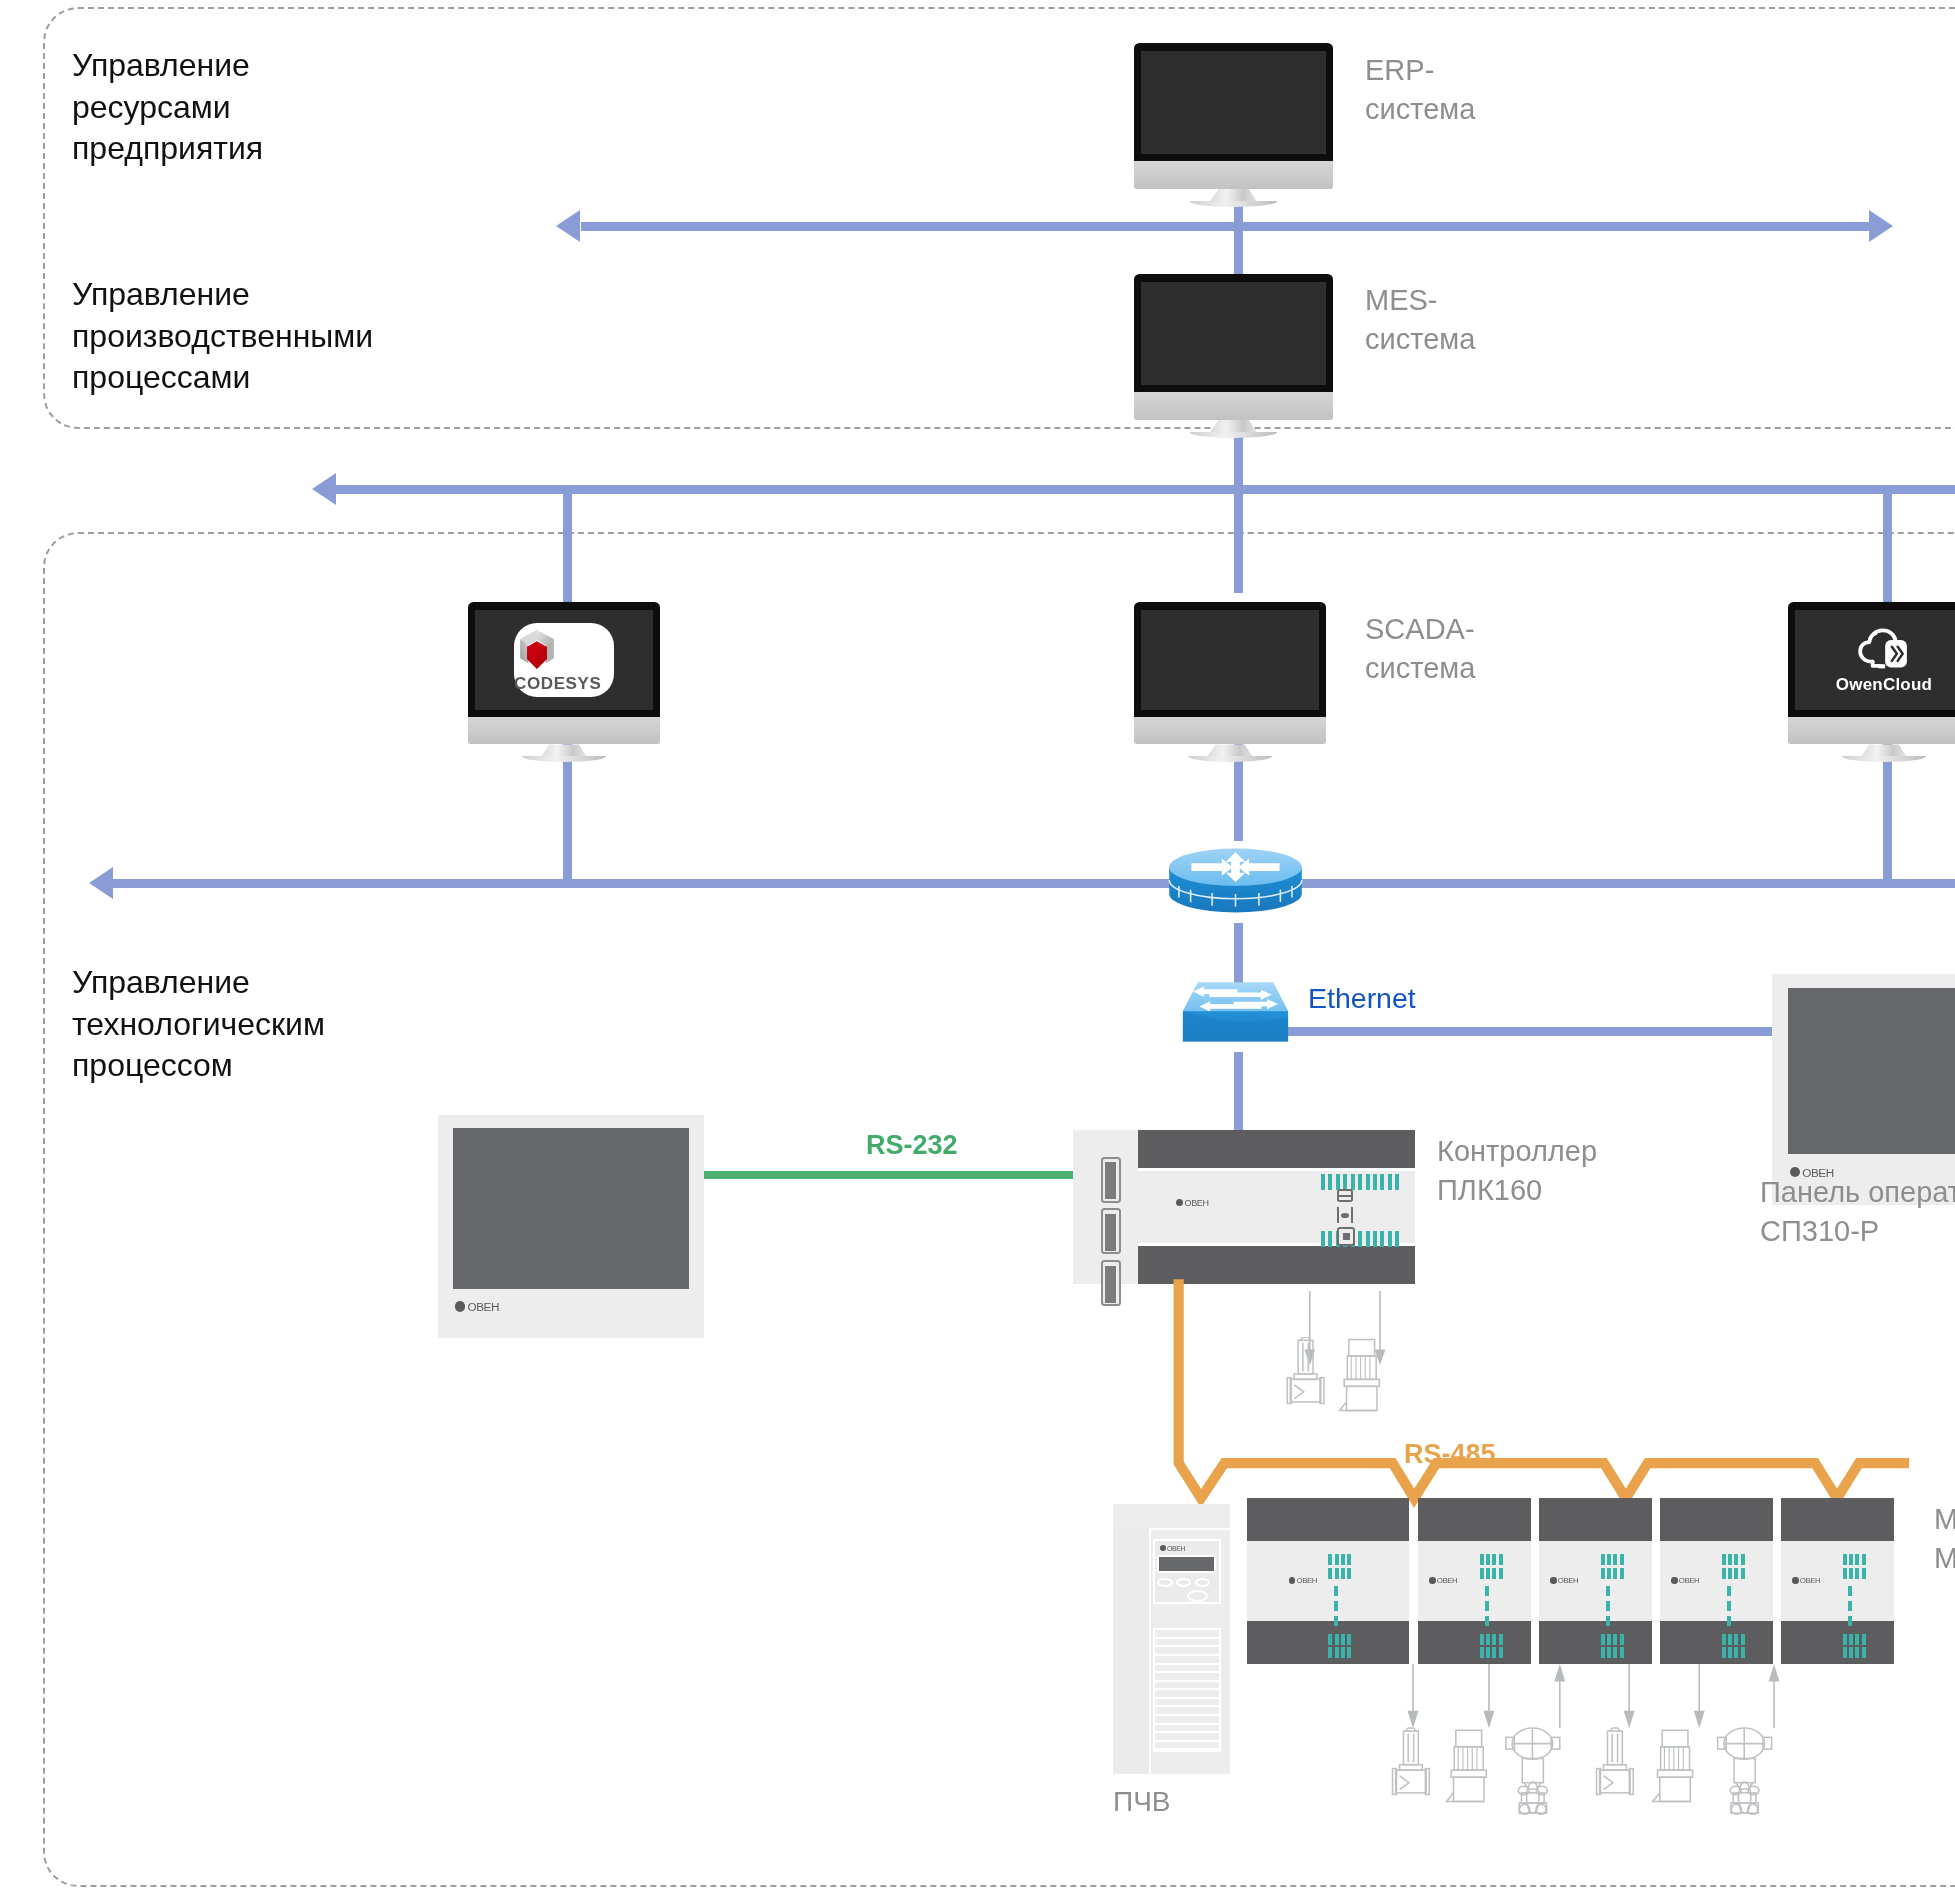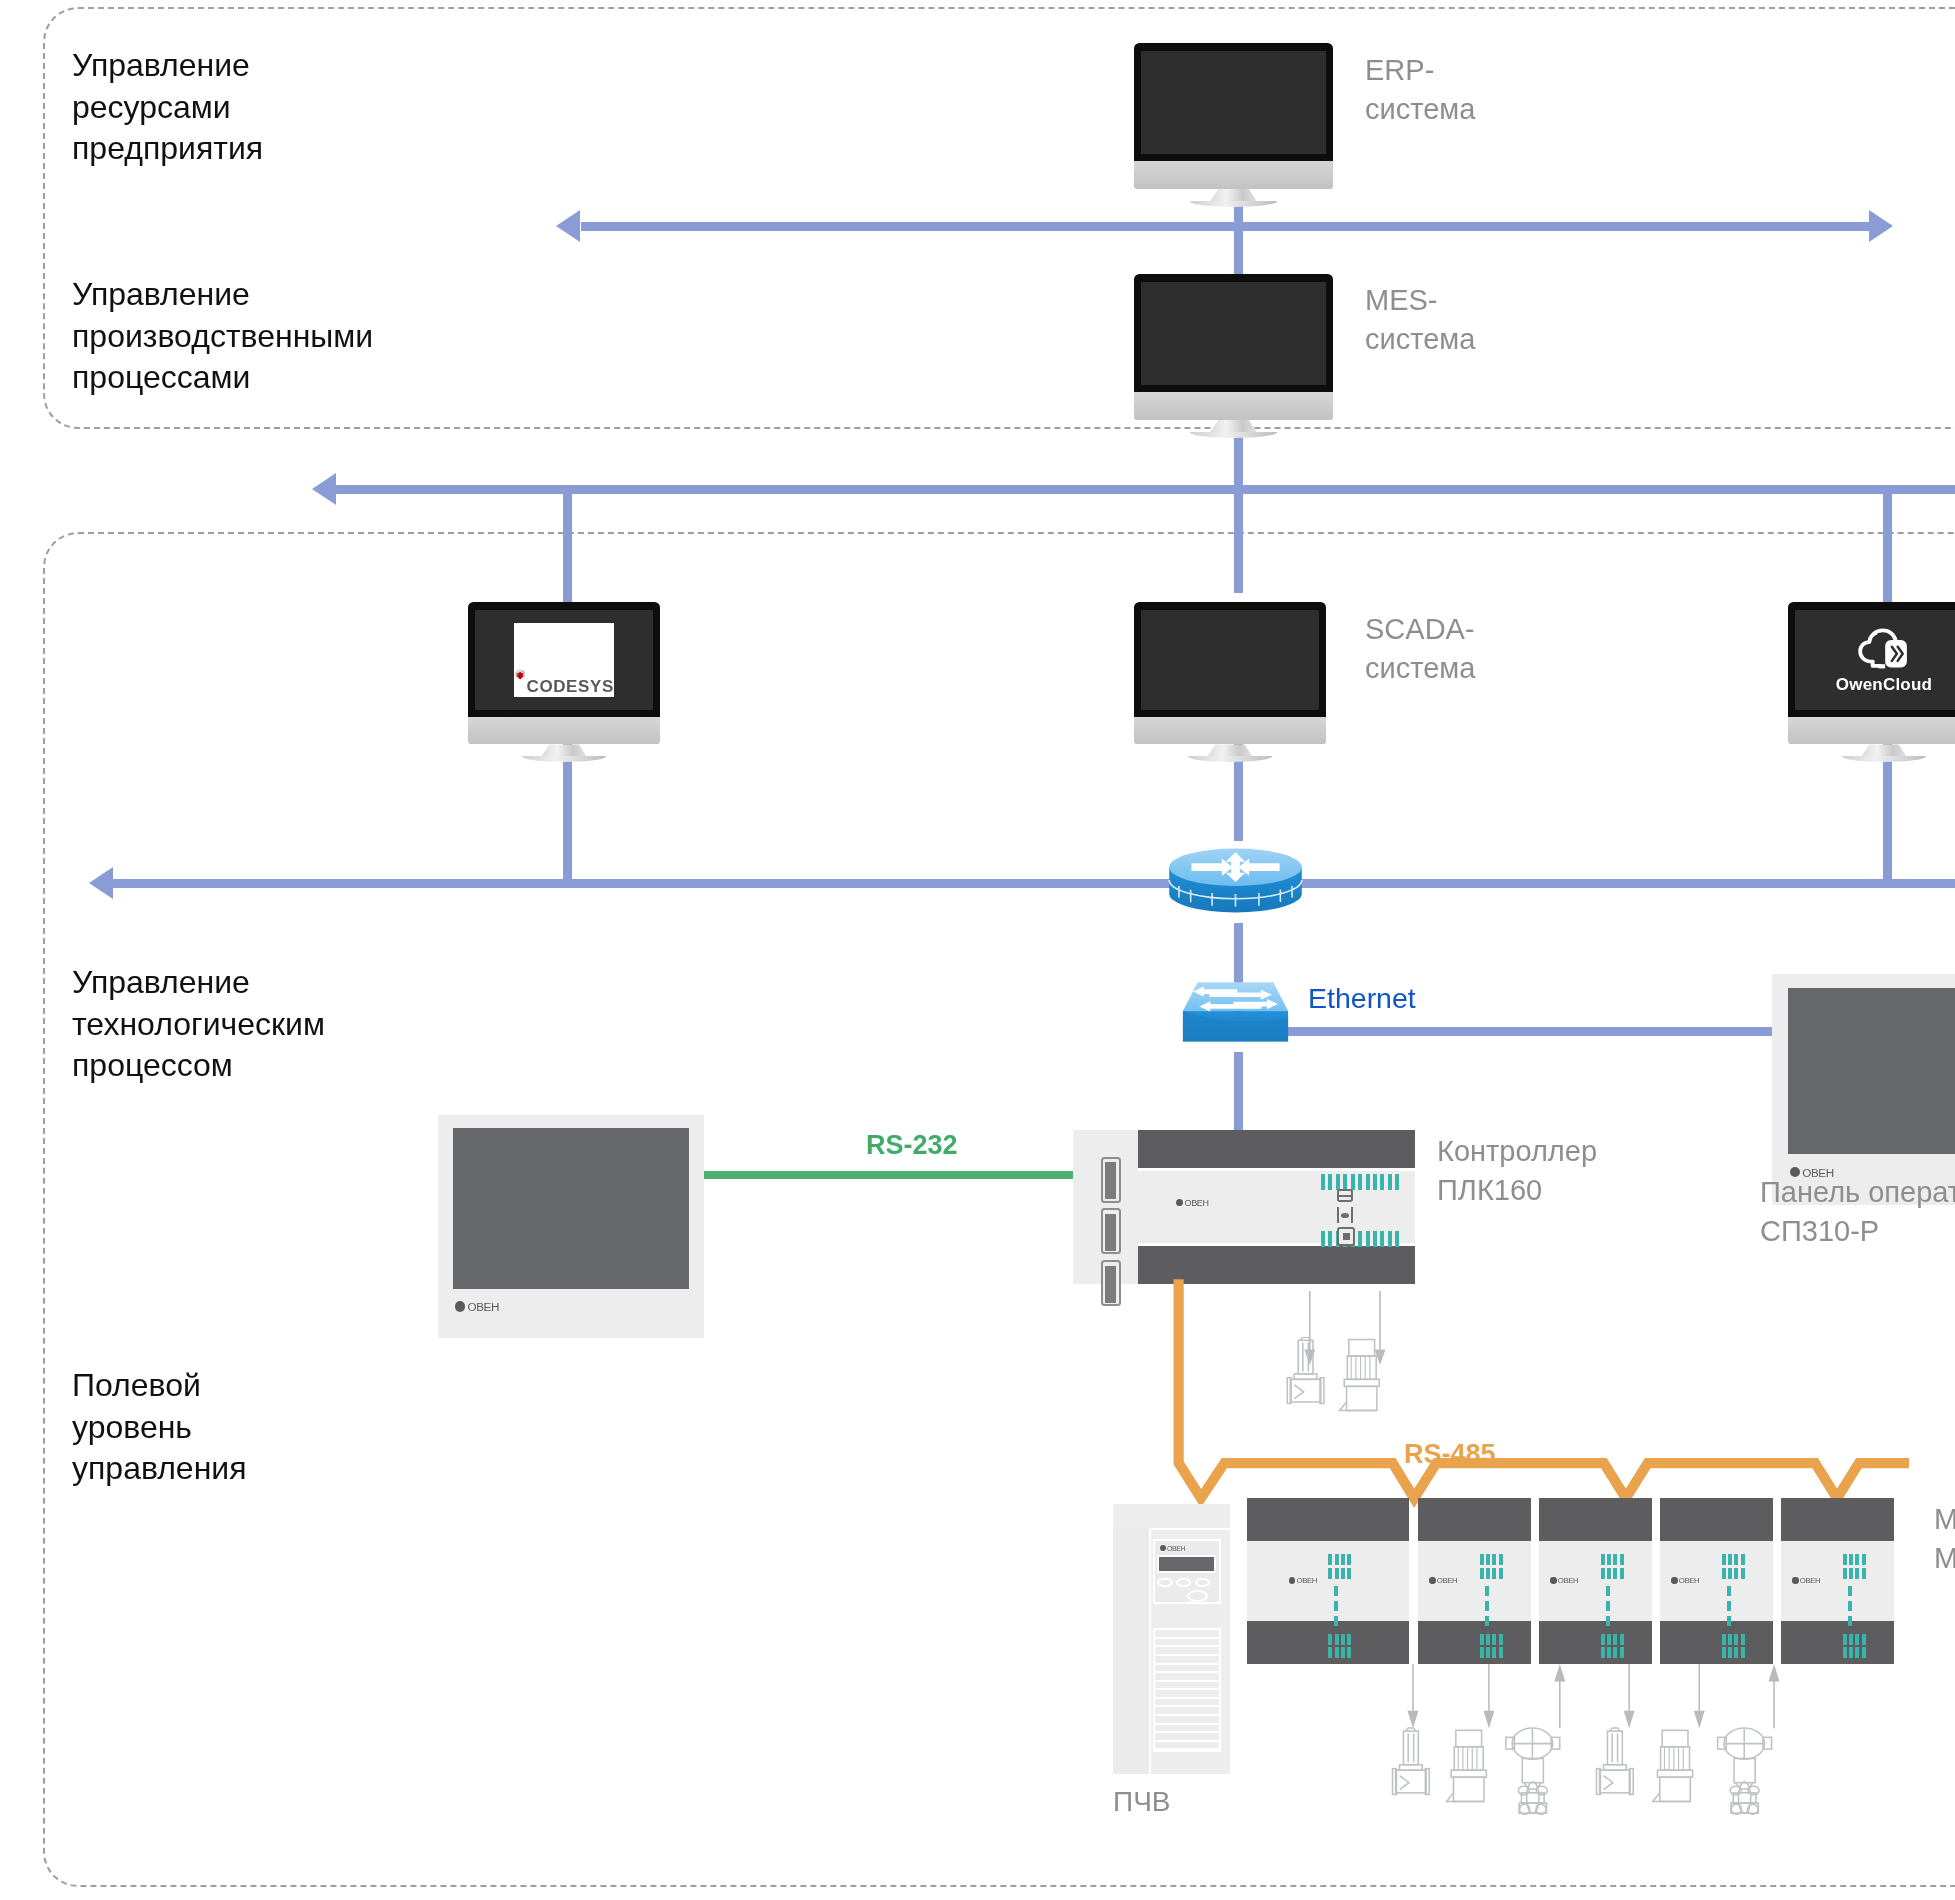--- a/index.html
+++ b/index.html
@@ -41,21 +41,21 @@
   .imac .chin{position:absolute;left:0;top:72%;width:100%;height:17%;
       background:linear-gradient(#d6d6d6,#c2c2c2);border-radius:0 0 3.1px 3.1px;}
   .imac .neck{position:absolute;left:38%;top:89%;width:24%;height:8%;
       background:linear-gradient(90deg,#d9d9d9,#f2f2f2 35%,#c9c9c9 70%,#e3e3e3);
       clip-path:polygon(18% 0,82% 0,100% 100%,0 100%);}
   .imac .foot{position:absolute;left:28%;top:96.4%;width:44%;height:3.6%;
       background:linear-gradient(90deg,#cfcfcf,#f0f0f0 40%,#bdbdbd);border-radius:0 0 50% 50%/0 0 100% 100%;}
 
   
   .logo-card{position:absolute;left:22%;top:13%;width:56%;height:74%;background:#fff;
-      display:flex;flex-direction:row;align-items:flex-end;justify-content:center;}
+      display:flex;flex-direction:column;align-items:flex-start;justify-content:center;border-radius:23px;}
   .cds-txt{font-size:17px;font-weight:700;color:#58595b;letter-spacing:0.6px;margin-top:2.3px;}
   .owc-txt{font-size:17px;font-weight:700;color:#fff;letter-spacing:0.2px;margin-top:1.6px;}
 
   
   .panel{position:absolute;background:#ededed;}
   .panel .pscr{position:absolute;background:#66676b;}
   .owen{position:absolute;display:flex;align-items:center;}
   .owen .oc{border-radius:50%;background:#5a5a5a;display:inline-block;}
   .owen .ot{font-weight:400;color:#5a5a5a;letter-spacing:-0.4px;font-family:"Liberation Sans",sans-serif;}
 
@@ -97,23 +97,20 @@
 
   <div class="tier-label" style="left:72px;top:45px;">Управление
 ресурсами
 предприятия</div>
   <div class="tier-label" style="left:72px;top:274px;">Управление
 производственными
 процессами</div>
   <div class="tier-label" style="left:72px;top:962px;">Управление
 технологическим
 процессом</div>
-  <div class="tier-label" style="left:72px;top:1365px;">Полевой
-уровень
-управления</div>
 
   <div class="bus-h" style="left:581px;top:222px;width:1289px;"></div>
   <div class="arrow-l" style="left:556px;top:210px;"></div>
   <div class="arrow-r" style="left:1869px;top:210px;"></div>
 
   <div class="bus-v" style="left:1234px;top:183px;height:106px;"></div>
 
   <div class="bus-v" style="left:1234px;top:395px;height:94px;"></div>
 
   <div class="bus-h" style="left:336px;top:485px;width:1811px;"></div>

